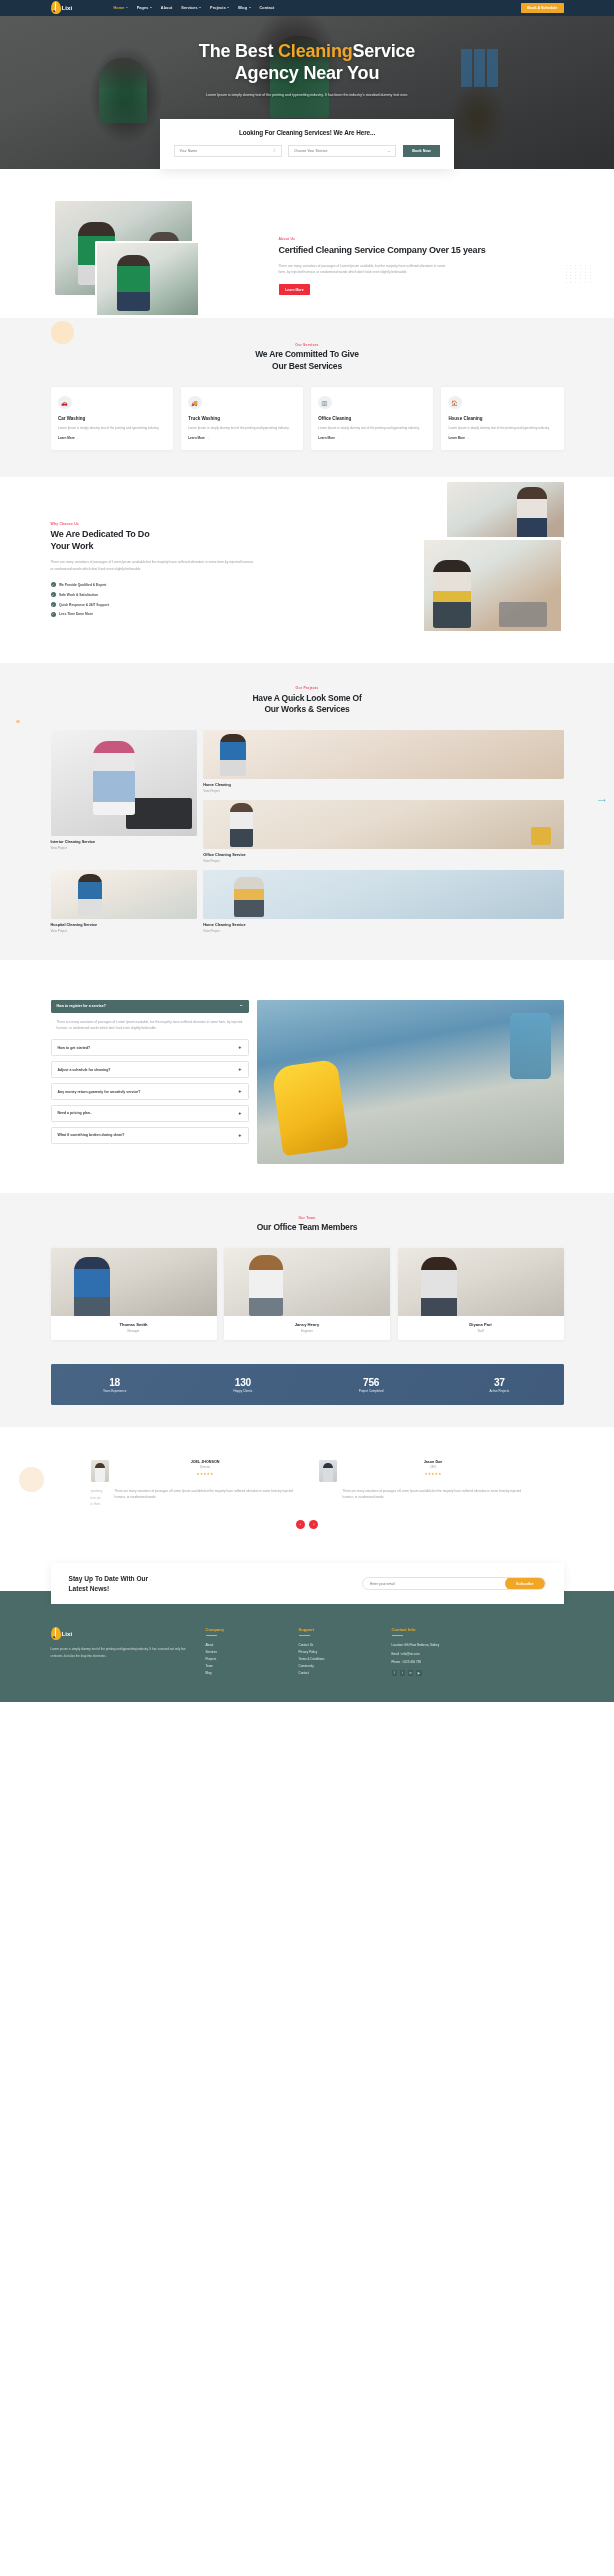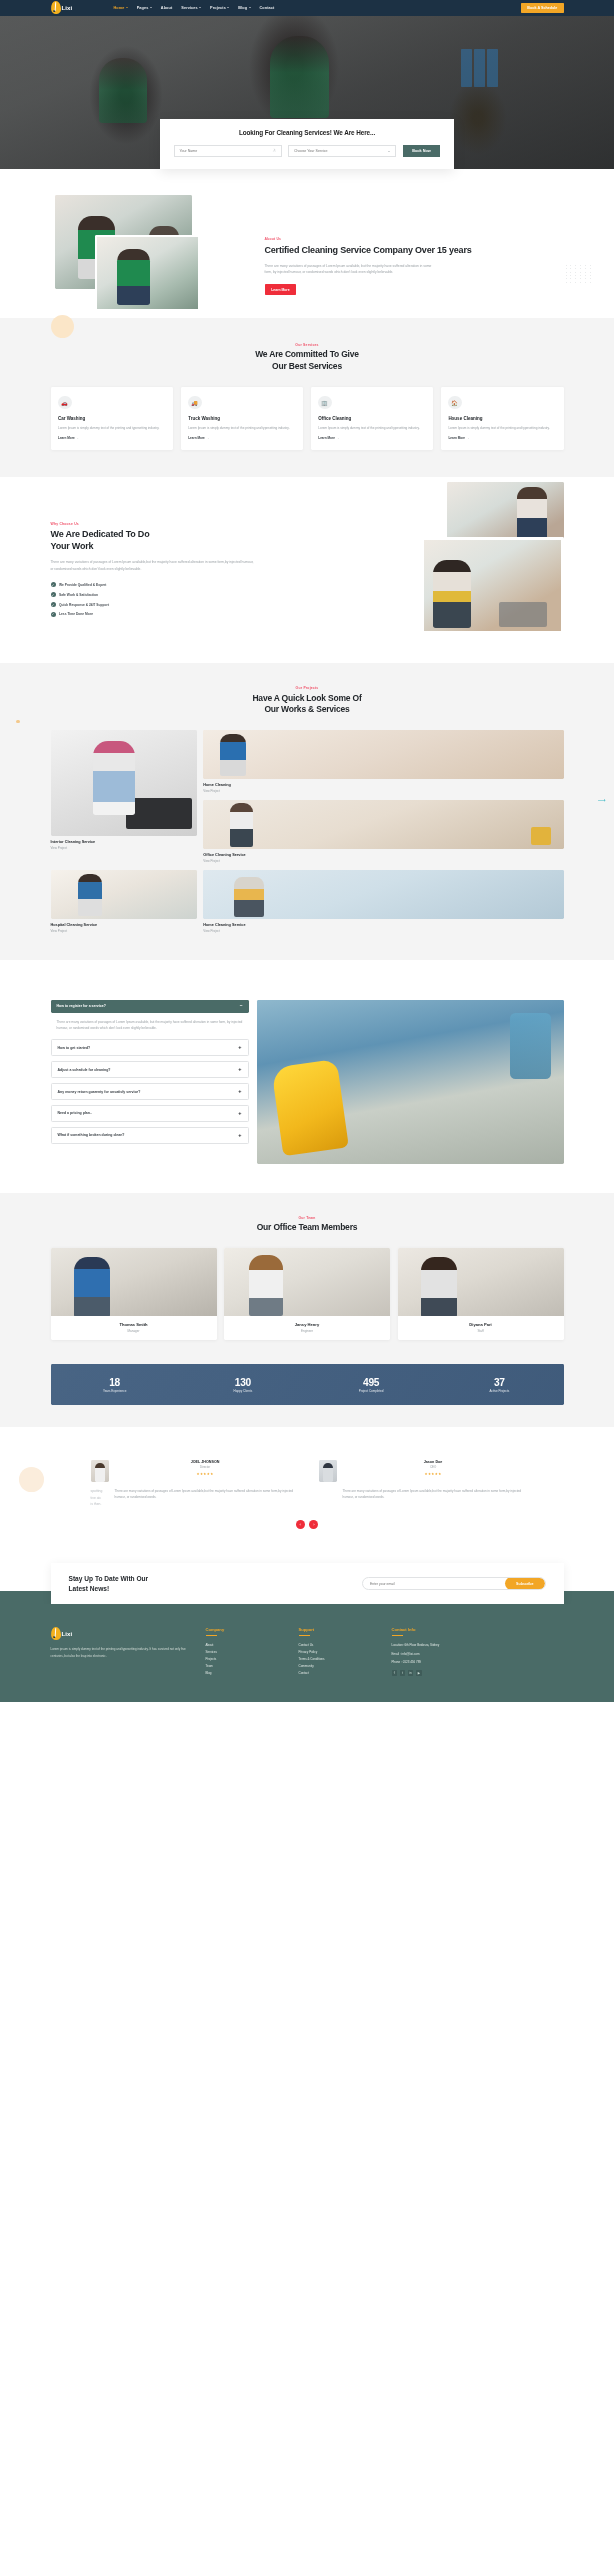--- a/index.html
+++ b/index.html
@@ -116,21 +116,21 @@
     padding:0 9.6px; height:12.3px; cursor:pointer; white-space:nowrap;
   }
 
   
   .about { background:#fff; padding:26px 0 23px; position:relative; }
   .dots-right {
     position:absolute; right:22px; top:96px;
     display:grid; grid-template-columns:repeat(6,2.5px); gap:2.3px; opacity:.5;
   }
   .dots-right i { width:1px; height:1px; background:#c8ccd0; border-radius:50%; display:block; }
-  .about-grid { display:flex; gap:9px; align-items:flex-start; }
+  .about-grid { display:flex; gap:23px; align-items:flex-end; }
   .about-left { width:205px; position:relative; padding-left:4.1px; }
   .about-imgs { position:relative; width:198px; }
   .img-a {
     width:137px; height:94px; border-radius:1.4px;
     background:linear-gradient(150deg,#e8e3dd,#cfd6d1 35%,#9fb0a6 65%,#6f8a7b);
     position:relative; overflow:hidden;
   }
   .img-a:after{
     content:""; position:absolute; left:23px; top:20.5px; width:37px; height:63px;
     background:linear-gradient(180deg,#3a2f2a 0 22%, #1f8a4f 22% 68%, #d8d8d8 68%);
@@ -417,20 +417,27 @@
       <button class="btn-schedule">Book A Schedule</button>
     </div>
   </div>
 
   <div class="hero">
     <div class="hero-files">
         <span></span>
         <span></span>
         <span></span>
       </div>
+    <div class="hero-content">
+      <h1>
+        <span>The Best </span><span class="accent">Cleaning</span><span>Service</span><br>
+        <span>Agency Near You</span>
+      </h1>
+      <p>Lorem Ipsum is simply dummy text of the printing and typesetting industry. It has been the industry's standard dummy text ever.</p>
+    </div>
   </div>
 
   <div style="position:relative;margin-top:-63px;z-index:20;">
     <div class="booking-card">
       <h3>Looking For Cleaning Services! We Are Here...</h3>
       <div class="booking-row">
         <div class="field">
           <input type="text" placeholder="Your Name" style="">
           <span class="ficon">☃</span>
         </div>
@@ -691,21 +698,21 @@
     <div class="counter">
       <div class="counter-cell">
         <div class="num">18</div>
         <div class="lbl">Years Experience</div>
       </div>
       <div class="counter-cell">
         <div class="num">130</div>
         <div class="lbl">Happy Clients</div>
       </div>
       <div class="counter-cell">
-        <div class="num">495</div>
+        <div class="num">756</div>
         <div class="lbl">Project Completed</div>
       </div>
       <div class="counter-cell">
         <div class="num">37</div>
         <div class="lbl">Active Projects</div>
       </div>
     </div>
   </div>
 
   <div class="testi">

